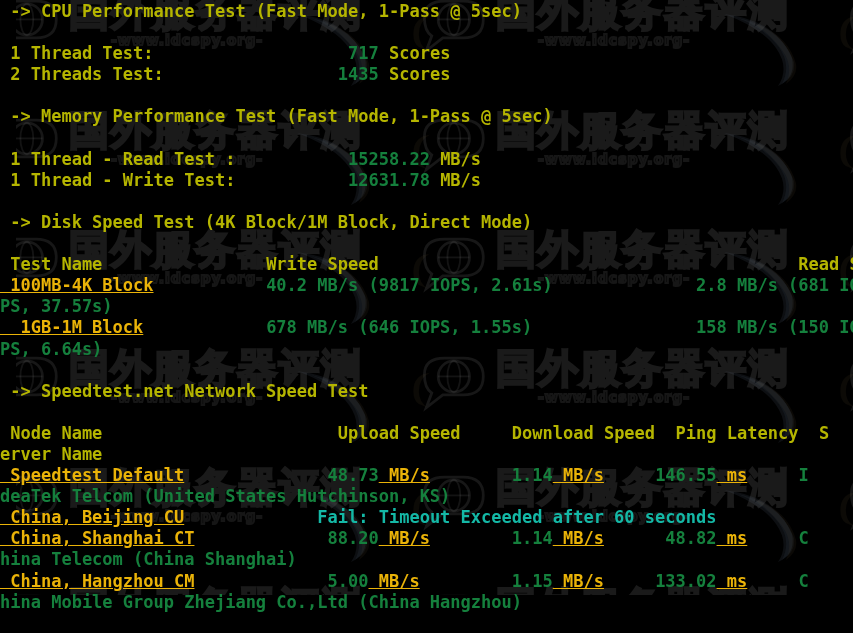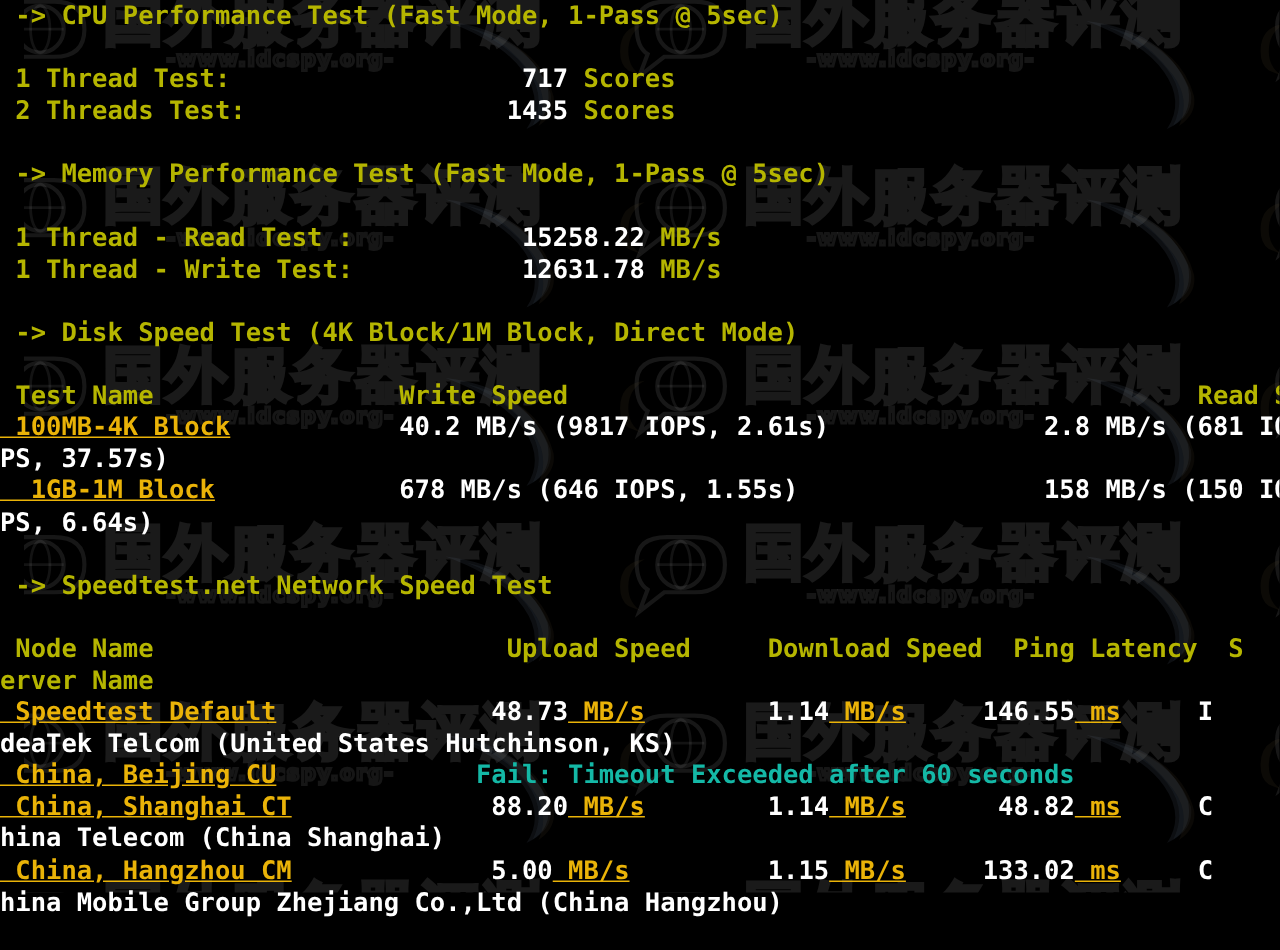--- a/index.html
+++ b/index.html
@@ -77,21 +77,21 @@
     padding-top: 1px;
   }
   .line {
     height: 21.1px;
     white-space: pre;
     font-family: "DejaVu Sans Mono", "Liberation Mono", monospace;
     font-size: 17px;
     font-weight: bold;
   }
   .y  { color: #b5b500; }   
-  .c  { color: #ffffff; }   
+  .c  { color: #15803d; }   
   .w  { color: #eab308; text-decoration: underline; }   
   .r  { color: #14b8a6; }   
   .blank { height: 21.1px; }
 </style>
 </head>
 <body>
 
 <div id="watermark-layer">
     <div class="wm-tile" style="left: -55px; top: -18px;">
       <div class="wm-globe"><svg viewBox="0 0 100 100" width="92" height="92">

